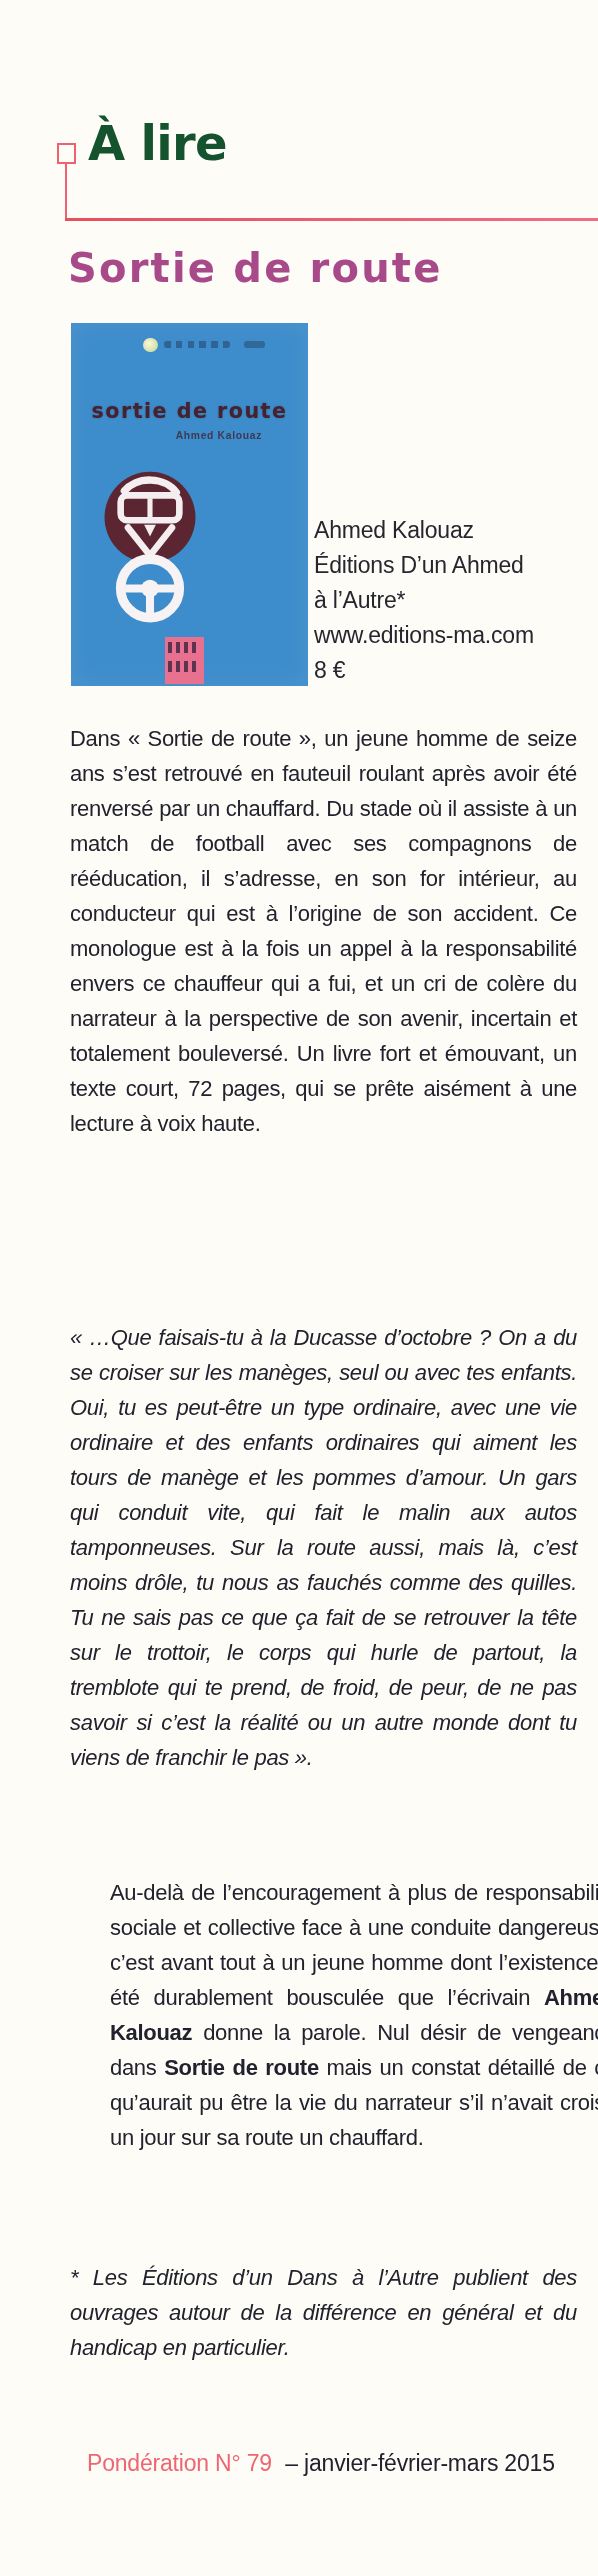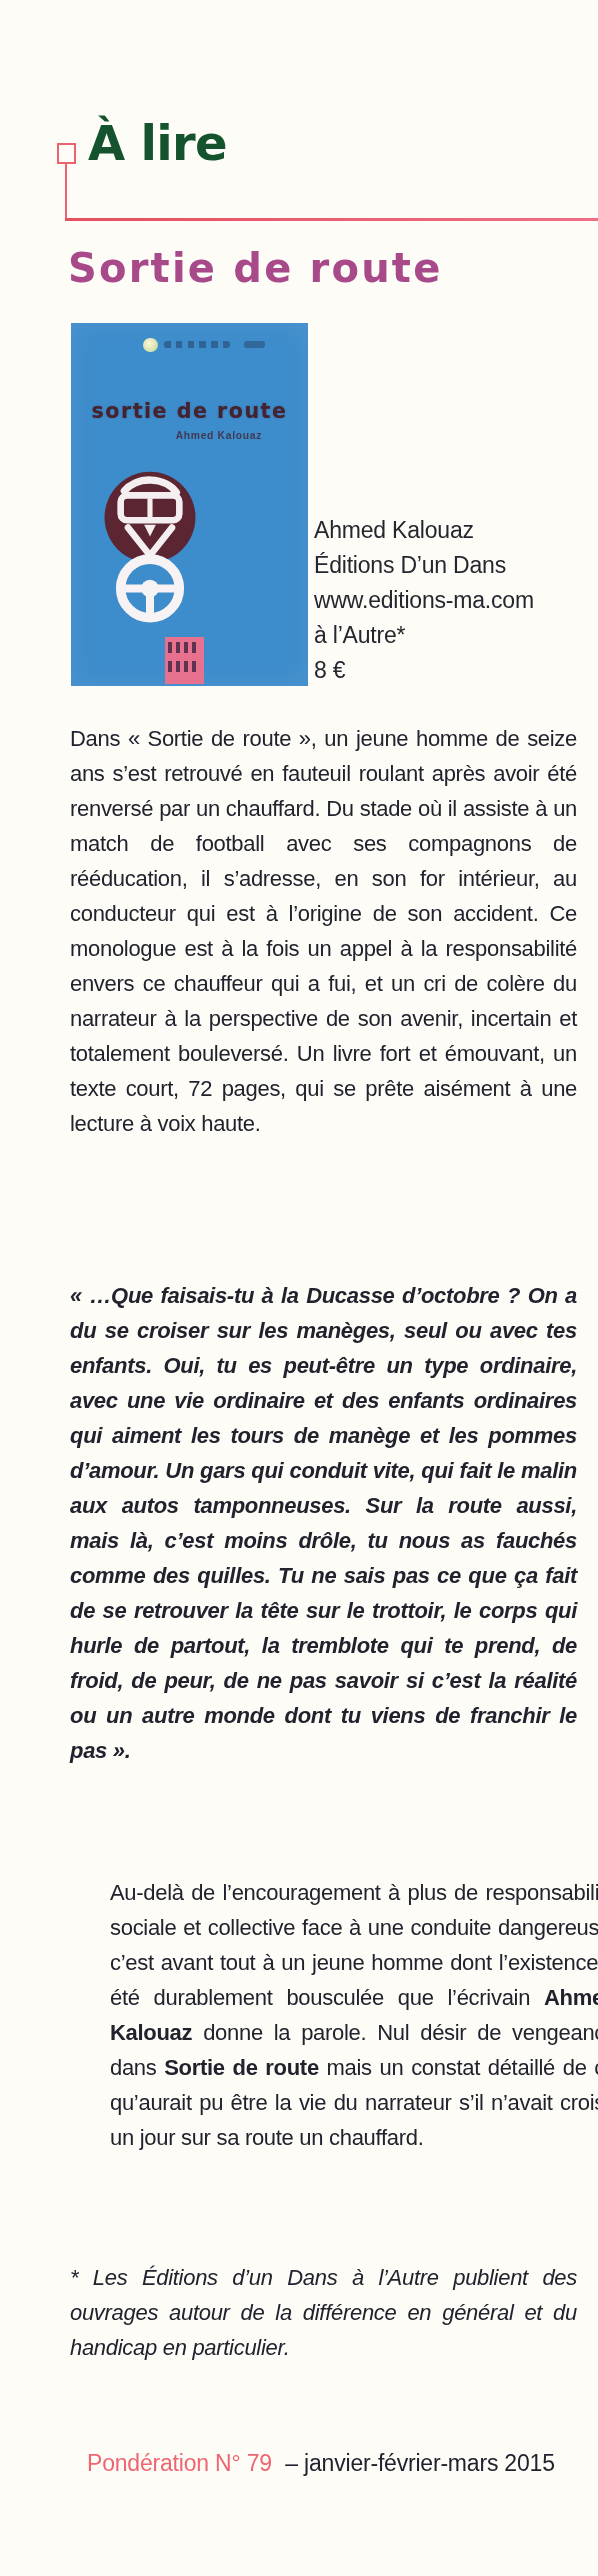--- a/index.html
+++ b/index.html
@@ -86,21 +86,21 @@
     font-size:23px;line-height:35px;color:#26262e;
     letter-spacing:-0.2px;
   }
   
   .para{
     position:absolute;left:70px;width:507px;
     font-size:22px;line-height:35px;text-align:justify;
     letter-spacing:-0.3px;color:#22222e;
   }
   .para-review{top:721px;}
-  .para-quote{top:1278px;font-style:italic;font-weight:bold;}
+  .para-quote{top:1320px;font-style:italic;}
   .para-commentary{top:1875px;margin-left:40px;}
   .para-footnote{top:2260px;font-style:italic;}
   .bold{font-weight:700;}
   
   .footer{
     position:absolute;left:70px;top:2450px;width:514px;
     font-size:23px;letter-spacing:-0.2px;white-space:nowrap;
   }
   .footer-magazine{color:#ee6672;margin-left:17px;}
   .footer-date{color:#22222e;margin-left:7.3px;}
@@ -139,23 +139,23 @@
     <circle cx="90" cy="167" r="12" fill="#f7f3f4"></circle>
   </svg>
   <div class="cover-stamp">
     <div class="stamp-row1"></div>
     <div class="stamp-row2"></div>
   </div>
 </div>
 
 <div class="book-info">
   <div>Ahmed Kalouaz</div>
-  <div>Éditions D’un Dans</div>
+  <div>Éditions D’un Ahmed</div>
+  <div>à l’Autre*</div>
   <div>www.editions-ma.com</div>
-  <div>à l’Autre*</div>
   <div>8 €</div>
 </div>
 
 <div class="para para-review">Dans « Sortie de route », un jeune homme de seize ans s’est retrouvé en fauteuil roulant après avoir été renversé par un chauffard. Du stade où il assiste à un match de football avec ses compagnons de rééducation, il s’adresse, en son for intérieur, au conducteur qui est à l’origine de son accident. Ce monologue est à la fois un appel à la responsabilité envers ce chauffeur qui a fui, et un cri de colère du narrateur à la perspective de son avenir, incertain et totalement bouleversé. Un livre fort et émouvant, un texte court, 72 pages, qui se prête aisément à une lecture à voix haute.</div>
 
 <div class="para para-quote">« …Que faisais-tu à la Ducasse d’octobre ? On a du se croiser sur les manèges, seul ou avec tes enfants. Oui, tu es peut-être un type ordinaire, avec une vie ordinaire et des enfants ordinaires qui aiment les tours de manège et les pommes d’amour. Un gars qui conduit vite, qui fait le malin aux autos tamponneuses. Sur la route aussi, mais là, c’est moins drôle, tu nous as fauchés comme des quilles. Tu ne sais pas ce que ça fait de se retrouver la tête sur le trottoir, le corps qui hurle de partout, la tremblote qui te prend, de froid, de peur, de ne pas savoir si c’est la réalité ou un autre monde dont tu viens de franchir le pas ».</div>
 
 <div class="para para-commentary"><span>Au-delà de l’encouragement à plus de responsabilité sociale et collective face à une conduite dangereuse, c’est avant tout à un jeune homme dont l’existence a été durablement bousculée que l’écrivain </span><span class="bold">Ahmed Kalouaz</span><span> donne la parole. Nul désir de vengeance dans </span><span class="bold">Sortie de route</span><span> mais un constat détaillé de ce qu’aurait pu être la vie du narrateur s’il n’avait croisé un jour sur sa route un chauffard.</span></div>
 
 <div class="para para-footnote">* Les Éditions d’un Dans à l’Autre publient des ouvrages autour de la différence en général et du handicap en particulier.</div>

